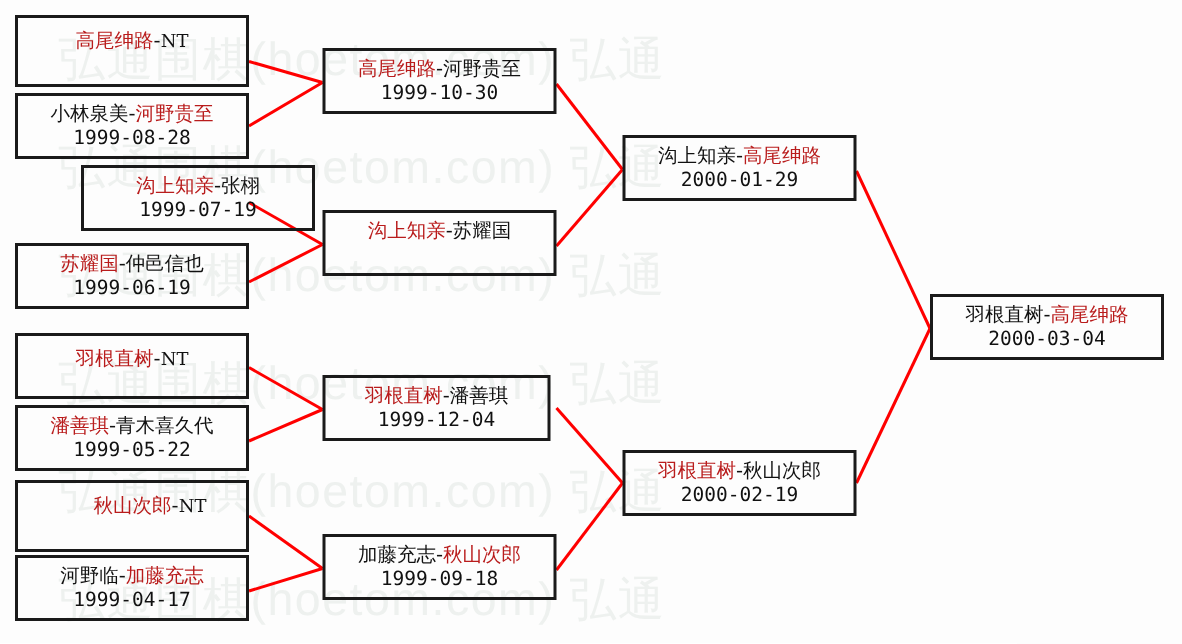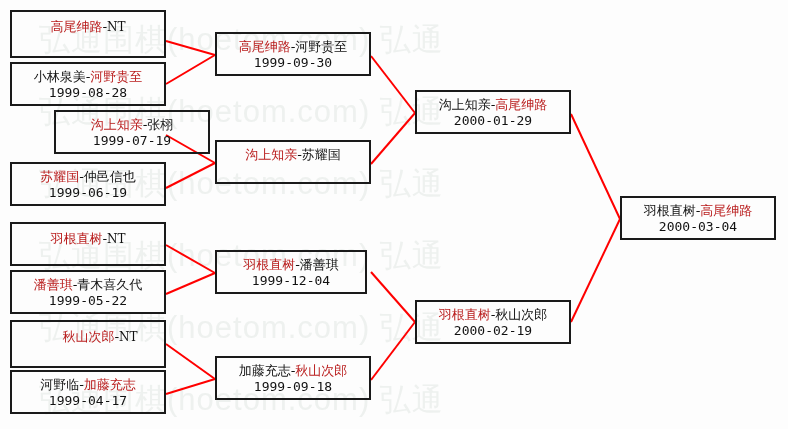--- a/index.html
+++ b/index.html
@@ -137,21 +137,21 @@
       </div>
       <div class="match-box pad-top-1" style="left: 10px; top: 320px; width: 156px; height: 48px; border-color: rgb(26, 26, 26); padding-left: 24px;">
         <span class="players-line"><span class="p-red">秋山次郎</span><span class="dash">-</span><span class="nt-tag">NT</span></span>
       </div>
       <div class="match-box pad-top-2" style="left: 10px; top: 370px; width: 156px; height: 44px; border-color: rgb(26, 26, 26);">
         <span class="players-line"><span class="p-black">河野临</span><span class="dash">-</span><span class="p-red">加藤充志</span></span>
         <span class="date-line">1999-04-17</span>
       </div>
       <div class="match-box pad-top-2" style="left: 215px; top: 32px; width: 156px; height: 44px; border-color: rgb(26, 26, 26);">
         <span class="players-line"><span class="p-red">高尾绅路</span><span class="dash">-</span><span class="p-black">河野贵至</span></span>
-        <span class="date-line">1999-09-30</span>
+        <span class="date-line">1999-10-30</span>
       </div>
       <div class="match-box pad-top-2" style="left: 215px; top: 140px; width: 156px; height: 44px; border-color: rgb(26, 26, 26);">
         <span class="players-line"><span class="p-red">沟上知亲</span><span class="dash">-</span><span class="p-black">苏耀国</span></span>
       </div>
       <div class="match-box pad-top-2" style="left: 215px; top: 250px; width: 152px; height: 44px; border-color: rgb(26, 26, 26);">
         <span class="players-line"><span class="p-red">羽根直树</span><span class="dash">-</span><span class="p-black">潘善琪</span></span>
         <span class="date-line">1999-12-04</span>
       </div>
       <div class="match-box pad-top-2" style="left: 215px; top: 356px; width: 156px; height: 44px; border-color: rgb(26, 26, 26);">
         <span class="players-line"><span class="p-black">加藤充志</span><span class="dash">-</span><span class="p-red">秋山次郎</span></span>

